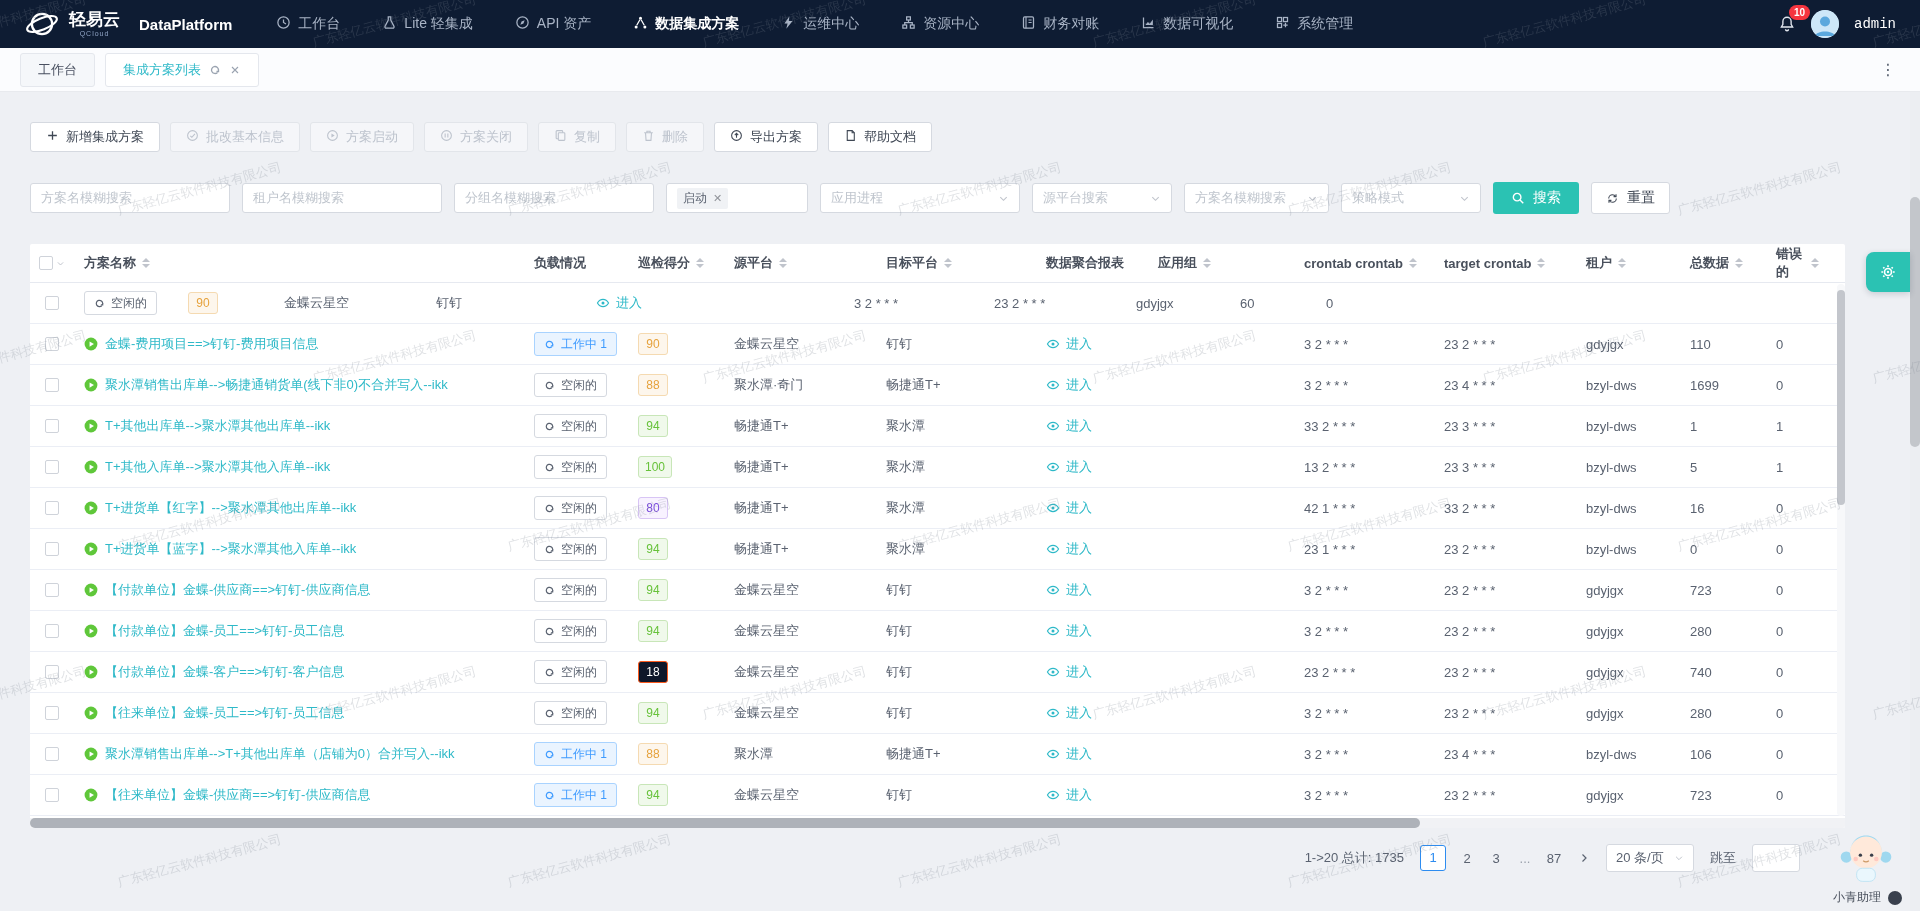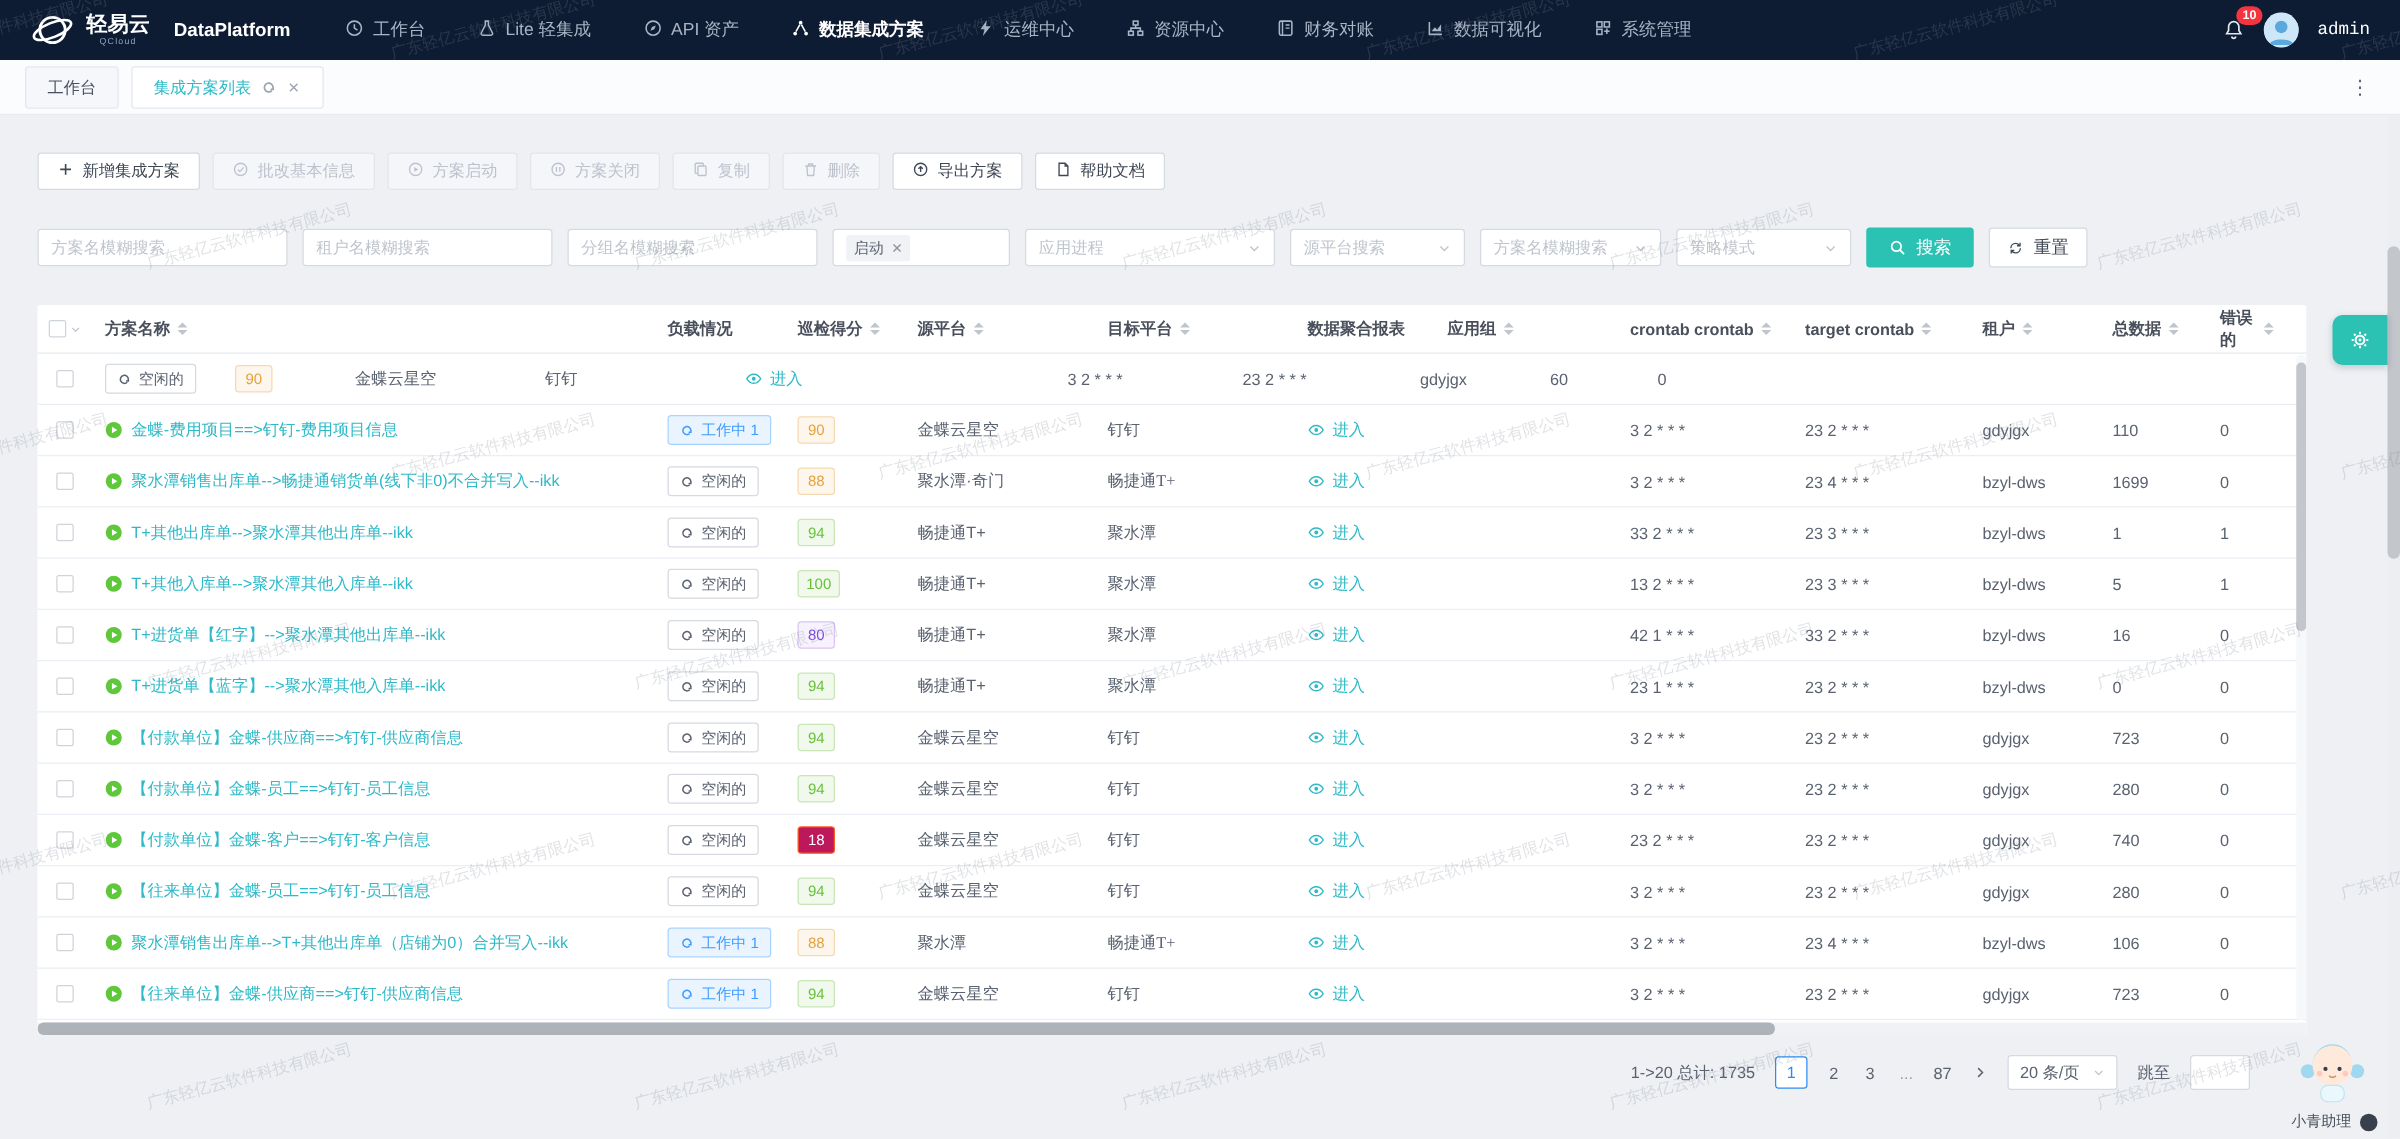--- a/index.html
+++ b/index.html
@@ -54,21 +54,21 @@
 
   
   .card{margin-top:30px;background:#fff;width:1815px;height:584px;position:relative;overflow:hidden;border-radius:2px;}
   .thead{display:flex;height:38px;align-items:center;border-bottom:1px solid #e6e9f0;font-size:13px;color:#49505c;font-weight:bold;}
   .cell{padding:0 10px;box-sizing:border-box;flex-shrink:0;display:flex;align-items:center;}
   .c0{width:44px;justify-content:center;gap:3px;}
   .c1{width:450px;}
   .c2{width:104px;}
   .c3{width:96px;}
   .c4{width:152px;}
-  .c5{width:160px;font-family:Liberation Serif, serif;}
+  .c5{width:160px;}
   .c6{width:112px;}
   .c7{width:146px;}
   .c8{width:140px;}
   .c9{width:142px;}
   .c10{width:104px;}
   .c11{width:86px;}
   .c12{width:63px;}
   .trow{display:flex;align-items:center;min-height:40px;border-bottom:1px solid #ebeef5;font-size:13px;color:#5a6270;}
   .name-cell{color:#2eb9c8;gap:7px;line-height:1.4;cursor:pointer;}
   .play{width:14px;height:14px;flex-shrink:0;display:inline-flex;}
@@ -79,21 +79,21 @@
   .sort i{width:0;height:0;border-left:4px solid transparent;border-right:4px solid transparent;display:block;}
   .sort .up{border-bottom:4px solid #c0c4cc;}
   .sort .dn{border-top:4px solid #c0c4cc;}
   .load-btn{height:24px;display:inline-flex;align-items:center;gap:6px;padding:0 9px;border:1px solid #d5d9e0;border-radius:3px;background:#fff;font-size:12px;color:#5a6270;cursor:pointer;white-space:nowrap;}
   .load-btn svg{width:11px;height:11px;}
   .load-btn.working{color:#3f9bff;border-color:#a9d3ff;background:#eaf4ff;}
   .score{min-width:16px;padding:0 6px;height:20px;line-height:20px;border-radius:3px;font-size:12px;text-align:center;}
   .score.warn{color:#e6a23c;background:#fdf6ec;border:1px solid #f5dab1;}
   .score.good{color:#67c23a;background:#f0f9eb;border:1px solid #c8e6b8;}
   .score.purple{color:#7c4dde;background:#f8f2ff;border:1px solid #d8c5f5;}
-  .score.danger{color:#fff;background:#be185d;border:1px solid #fb5a1e;}
+  .score.danger{color:#fff;background:#0f172a;border:1px solid #fb5a1e;}
   .enter{color:#2eb9c8;display:inline-flex;gap:6px;align-items:center;cursor:pointer;}
   .enter svg{width:14px;height:14px;}
   .vscroll{position:absolute;top:40px;right:0;width:8px;height:532px;background:#f7f8fa;border-radius:4px;}
   .vthumb{width:8px;height:215px;margin-top:6px;background:#c3c6cc;border-radius:4px;}
   .hscroll{position:absolute;bottom:0;left:0;width:100%;height:10px;background:#f1f2f5;}
   .hthumb{height:10px;width:1390px;background:#aeb2b9;border-radius:5px;}
 
   
   .pagination{display:flex;align-items:center;justify-content:flex-end;gap:16px;margin-top:16px;padding-right:90px;font-size:13px;color:#5a6270;}
   .pages{display:flex;align-items:center;gap:13px;}

